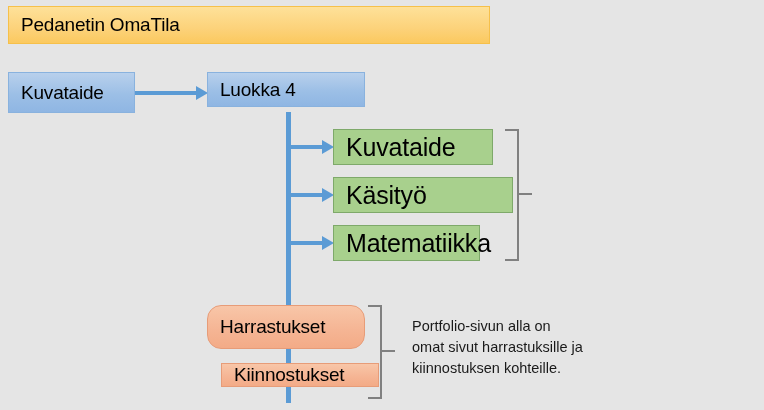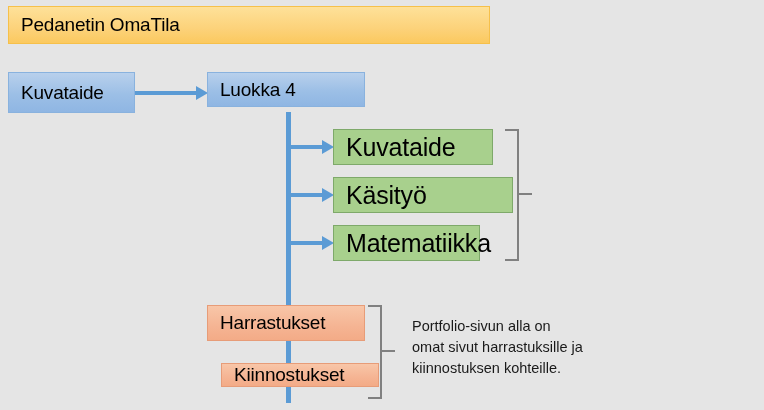--- a/index.html
+++ b/index.html
@@ -60,21 +60,21 @@
   }
   .node-kuvataide { left: 333px; top: 129px; width: 160px; height: 36px; }
   .node-kasityo    { left: 333px; top: 177px; width: 180px; height: 36px; }
   .node-matematiikka { left: 333px; top: 225px; width: 147px; height: 36px; }
 
   .orange-box {
     background: linear-gradient(to bottom, #F8C6A8 0%, #F5B493 60%, #F3AB87 100%);
     border: 1px solid #E79C78;
     font-size: 19px;
   }
-  .node-harrastukset { left: 207px; top: 305px; width: 158px; height: 36px; }
+  .node-harrastukset { left: 207px; top: 305px; width: 158px; height: 44px; border-radius: 14px; }
   .node-kiinnostukset { left: 221px; top: 363px; width: 158px; height: 24px; }
 
   
   .conn {
     position: absolute;
     background: #5B9BD5;
     z-index: 1;
   }
   .h-line-portfolio {
     left: 135px;

